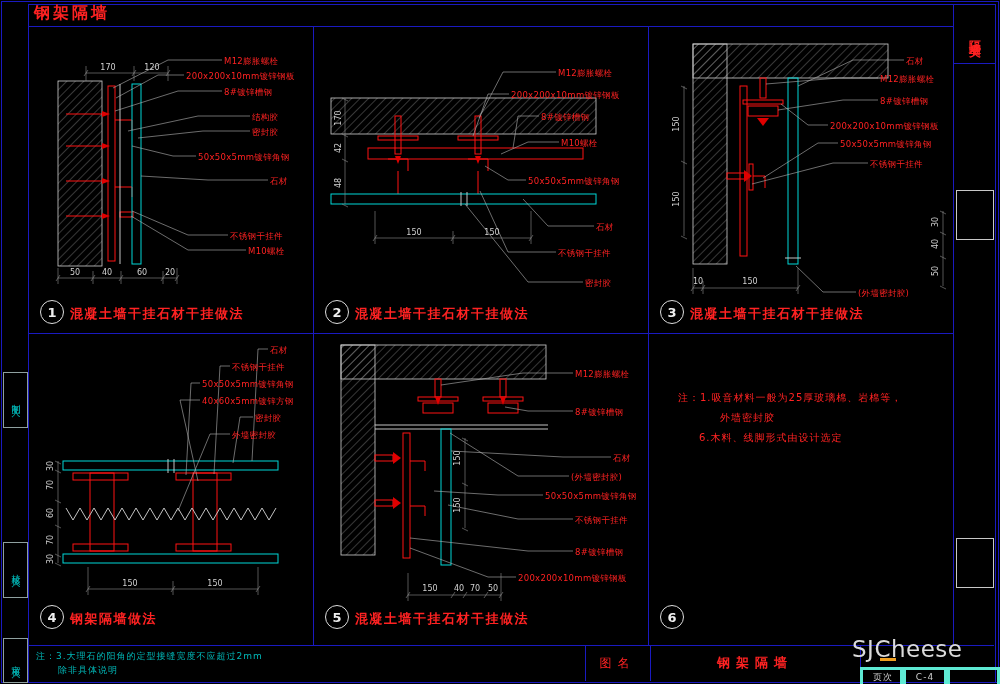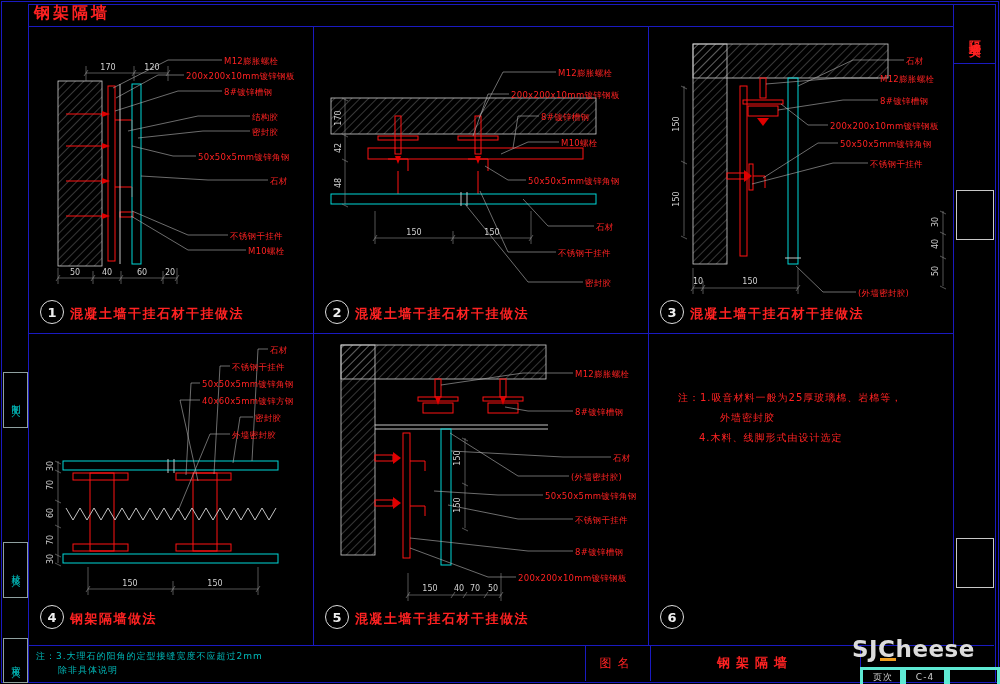--- a/index.html
+++ b/index.html
@@ -12,21 +12,21 @@
   .lbl{position:absolute;color:#ff2222;font-size:8.5px;line-height:10px;white-space:nowrap;letter-spacing:.3px}
   .ptitle{position:absolute;color:#ff2222;font-size:13px;font-weight:bold;letter-spacing:1.5px;white-space:nowrap}
   .pnum{position:absolute;width:22px;height:22px;border:1.5px solid #ddd;border-radius:50%;color:#eee;font-size:13px;font-weight:bold;display:flex;align-items:center;justify-content:center;background:#000}
   .sheet-title{position:absolute;left:34px;top:3px;color:#ff2222;font-size:16px;font-weight:bold;letter-spacing:3px}
   .cattab{position:absolute;left:953px;top:4px;width:41px;height:58px;border:1px solid #1a1ac0;color:#ff2222;font-weight:bold;font-size:12px;display:flex;align-items:center;justify-content:center;writing-mode:vertical-rl;text-orientation:upright;letter-spacing:2px}
   .vtab{position:absolute;border:1px solid #8fa0a0;color:#00b8b8;display:flex;align-items:center;justify-content:center;writing-mode:vertical-rl;text-orientation:upright;font-size:9px;letter-spacing:2px;background:#000}
   .rmark{position:absolute;border:1px solid #c8c8c8;background:#000}
   .notes-red{position:absolute;color:#ff2222;font-size:10px;white-space:nowrap;letter-spacing:1px}
   .fnote{position:absolute;color:#00b8b8;font-size:9px;white-space:nowrap;letter-spacing:1px}
   .fcell{position:absolute;color:#ff2222;display:flex;align-items:center;justify-content:center}
-  .logo{position:absolute;left:852px;top:636px;color:#dcdcdc;font-size:23px;font-weight:bold;letter-spacing:.5px}
+  .logo{position:absolute;left:852px;top:636px;color:#dcdcdc;font-size:23px;font-weight:normal;letter-spacing:.5px}
   .logo::after{content:"";position:absolute;left:28px;bottom:1px;width:16px;height:3px;background:#f0a020}
   .pagecell{position:absolute;border:3px solid #5eead4;color:#cccccc;font-size:9px;display:flex;align-items:center;justify-content:center;letter-spacing:1px}
   .ln{stroke:#b5b5b5;stroke-width:.6;fill:none}
   .wl{stroke:#d8d8d8;stroke-width:.9;fill:none}
   .rd{stroke:#ff1212;stroke-width:1;fill:none}
   .rf{fill:#e00000;stroke:none}
   .cy{stroke:#00d8d8;stroke-width:1;fill:none}
   .dm{stroke:#8f8f8f;stroke-width:.6;fill:none}
   text.dt{fill:#d2d2d2;font-size:8px;font-family:"DejaVu Sans",sans-serif}
 </style>
@@ -377,21 +377,21 @@
   <div class="lbl" style="left:262px;top:182px">不锈钢干挂件</div>
   <div class="lbl" style="left:262px;top:214px">8#镀锌槽钢</div>
   <div class="lbl" style="left:205px;top:240px">200x200x10mm镀锌钢板</div>
   <div class="pnum" style="left:12px;top:272px">5</div>
   <div class="ptitle" style="left:42px;top:277px">混凝土墙干挂石材干挂做法</div>
 </div>
 
 <div class="panel" style="left:648px;top:333px;width:305px;height:312px">
   <div class="notes-red" style="left:30px;top:58px">注：1.吸音材料一般为25厚玻璃棉、岩棉等，</div>
   <div class="notes-red" style="left:72px;top:78px">外墙密封胶</div>
-  <div class="notes-red" style="left:51px;top:98px">4.木料、线脚形式由设计选定</div>
+  <div class="notes-red" style="left:51px;top:98px">6.木料、线脚形式由设计选定</div>
   <div class="pnum" style="left:12px;top:272px">6</div>
 </div>
 
 <div class="vline" style="left:585px;top:645px;height:36px"></div>
 <div class="vline" style="left:650px;top:645px;height:36px"></div>
 <div class="vline" style="left:860px;top:645px;height:36px"></div>
 
 <div class="fnote" style="left:36px;top:650px">注：3.大理石的阳角的定型接缝宽度不应超过2mm</div>
 <div class="fnote" style="left:58px;top:664px">除非具体说明</div>
 

